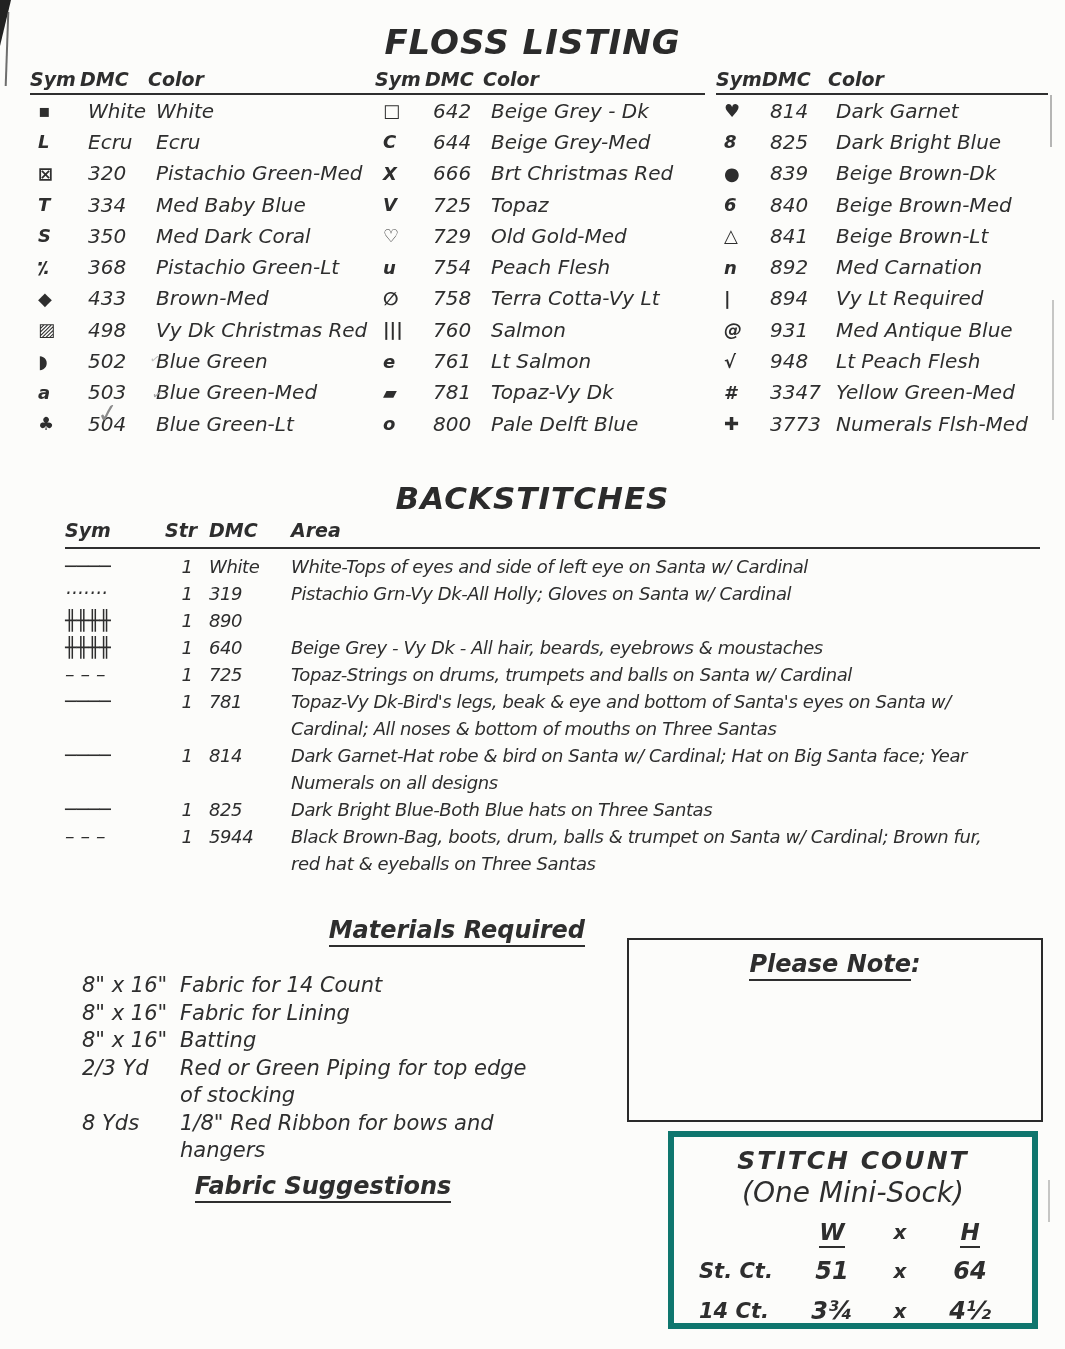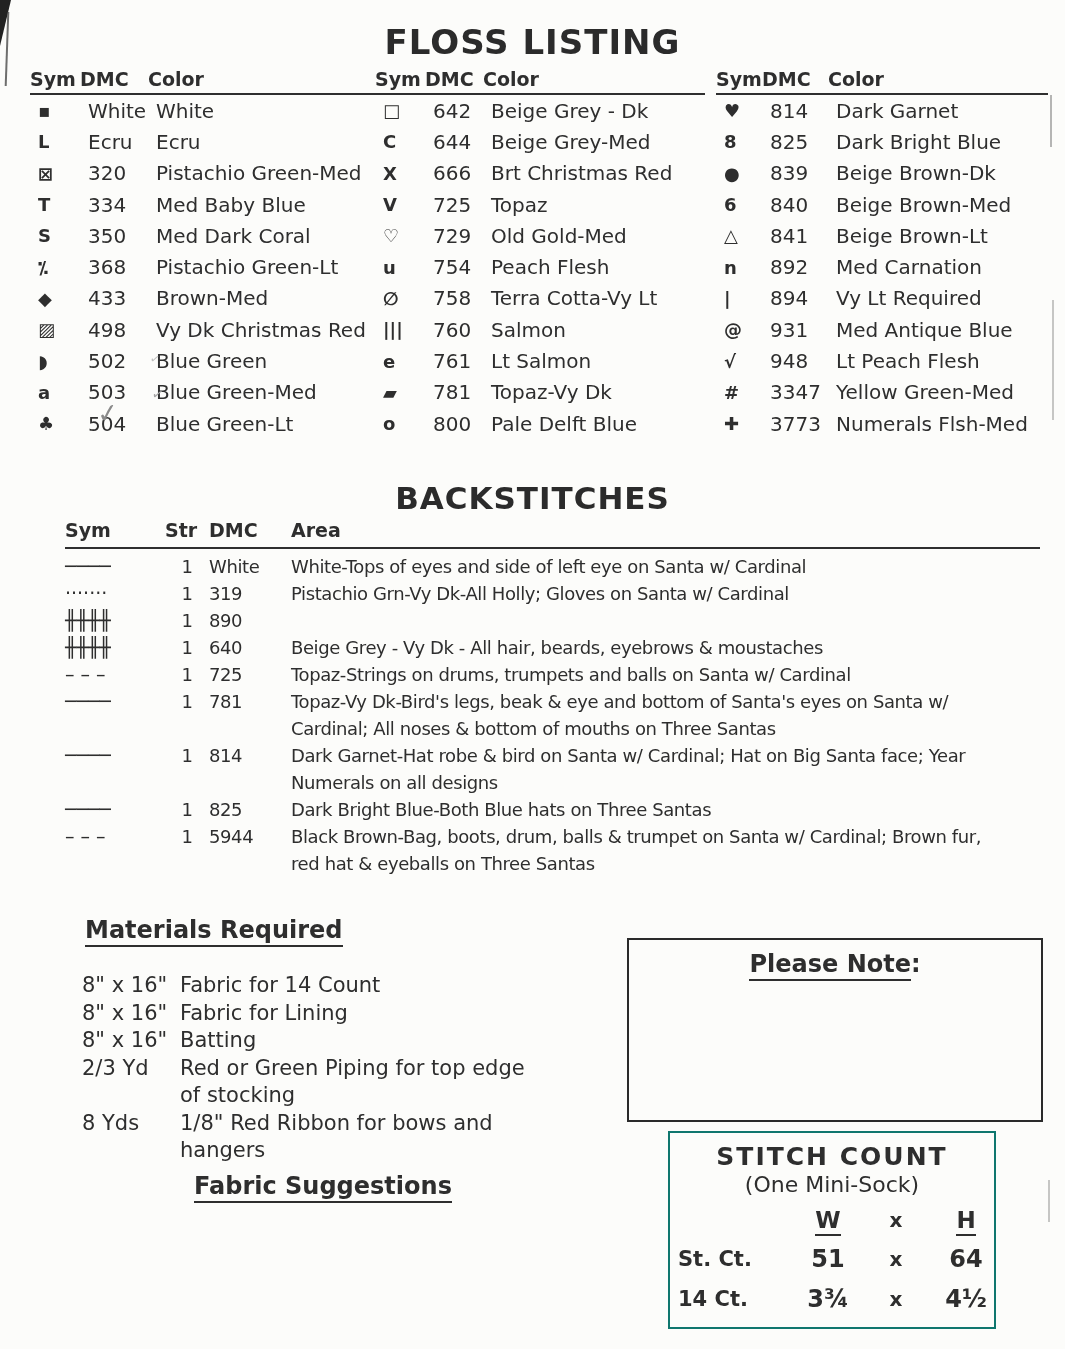--- a/index.html
+++ b/index.html
@@ -1,17 +1,17 @@
 <!DOCTYPE html>
 <html><head>
 <meta charset="utf-8">
 <style>
   html,body{margin:0;padding:0;background:#9a9a9a;}
   .page{position:relative;width:1065px;height:1349px;background:#fcfcfa;overflow:hidden;
-        font-family:"DejaVu Sans",sans-serif;color:#2e2e2e;}
+        font-family:"DejaVu Sans",sans-serif;color:#2e2e2e;font-style:italic;}
   
   .big-title{position:absolute;left:0;width:1065px;text-align:center;font-size:34px;
              font-weight:bold;letter-spacing:1px;color:#2b2b2b;}
   .sub-title{font-size:24px;font-weight:bold;display:inline-block;
              border-bottom:2px solid #2e2e2e;padding-bottom:1px;}
   .u{border-bottom:2px solid #2e2e2e;padding-bottom:1px;}
   
   .fcol{position:absolute;top:68px;}
   .fhead{display:flex;font-size:19px;font-weight:bold;border-bottom:2px solid #2f2f2f;
          padding-bottom:3px;}
@@ -25,42 +25,42 @@
   .bhead{position:absolute;left:65px;top:519px;width:975px;display:flex;font-size:19px;
          font-weight:bold;border-bottom:2px solid #2f2f2f;padding-bottom:6px;}
   .brows{position:absolute;left:65px;top:553px;width:975px;}
   .brow{display:flex;font-size:18px;line-height:27px;letter-spacing:-0.4px;}
   .bsym{width:100px;font-size:19px;letter-spacing:0;}
   .bstr{width:44px;text-align:center;}
   .bdmc{width:82px;}
   .barea{flex:1;white-space:pre-line;}
   .bh-sym{width:100px;} .bh-str{width:44px;} .bh-dmc{width:82px;} .bh-area{flex:1;}
   
-  .mat-title{position:absolute;left:85px;top:916px;width:500px;text-align:left;}
+  .mat-title{position:absolute;left:85px;top:916px;width:500px;text-align:right;}
   .mat-items{position:absolute;left:82px;top:972px;width:520px;}
   .mrow{display:flex;font-size:21px;line-height:27.5px;}
   .mqty{width:98px;}
   .mdesc{width:400px;white-space:pre-line;}
   
   .note-box{position:absolute;left:627px;top:938px;width:416px;height:184px;
             border:2px solid #2a2a2a;box-sizing:border-box;}
   .note-title{text-align:center;margin-top:10px;font-size:24px;font-weight:bold;}
   .note-body{padding:6px 14px 0 20px;font-size:20.5px;line-height:29px;}
   
   .fab-title{position:absolute;left:73px;top:1172px;width:500px;text-align:center;}
   .fab-lines{position:absolute;left:45px;top:1216px;width:560px;text-align:center;
              font-size:21px;line-height:24.5px;}
   
-  .sc-box{position:absolute;left:668px;top:1131px;width:328px;height:198px;
-          border:2px solid #0f766e;box-sizing:border-box;}
+  .sc-box{position:absolute;left:668px;top:1131px;width:370px;height:198px;
+          border:6px solid #0f766e;box-sizing:border-box;}
   .sc-title{text-align:center;margin-top:9px;font-size:25px;font-weight:bold;letter-spacing:2px;}
-  .sc-sub{text-align:center;font-size:22px;margin-top:1px;}
+  .sc-sub{text-align:center;font-size:28px;margin-top:1px;}
   .sc-grid{display:grid;grid-template-columns:118px 80px 56px 84px;margin-top:10px;
            row-gap:12px;align-items:center;}
-  .sc-grid .lbl{padding-left:8px;font-size:21px;font-weight:bold;}
+  .sc-grid .lbl{padding-left:25px;font-size:21px;font-weight:bold;}
   .sc-grid .val{text-align:center;font-size:24px;font-weight:bold;}
   .sc-grid .xx{text-align:center;font-size:20px;font-weight:bold;}
   .sc-grid .hv{font-size:23px;font-weight:bold;}
   
   .art{position:absolute;pointer-events:none;}
   .corner-wedge{left:0;top:0;width:0;height:0;border-left:11px solid #222;
                 border-bottom:46px solid transparent;}
   .scratch{background:#4a4a4a;}
   .pencil{color:#8a8a8a;font-size:26px;transform:rotate(-8deg);}
   .pencil-sm{color:#a5a5a5;font-size:14px;transform:rotate(12deg);}

